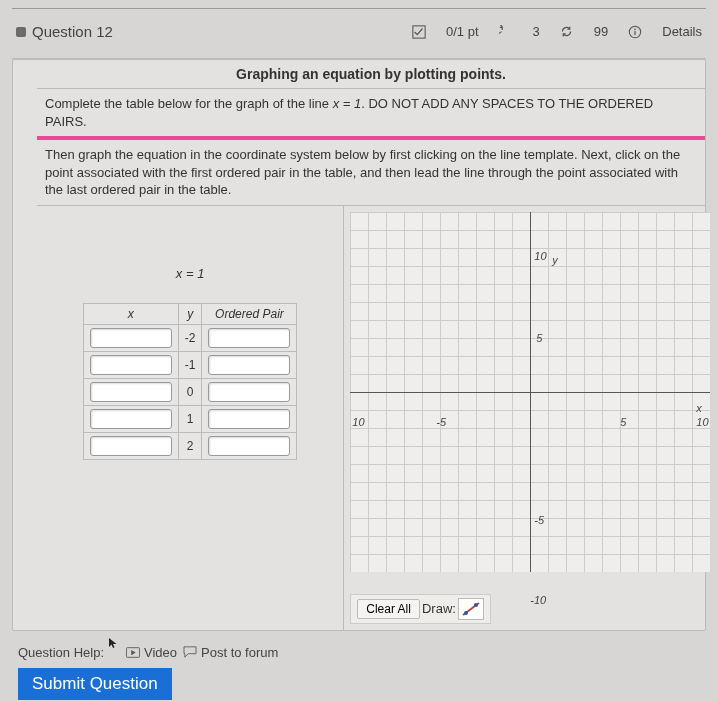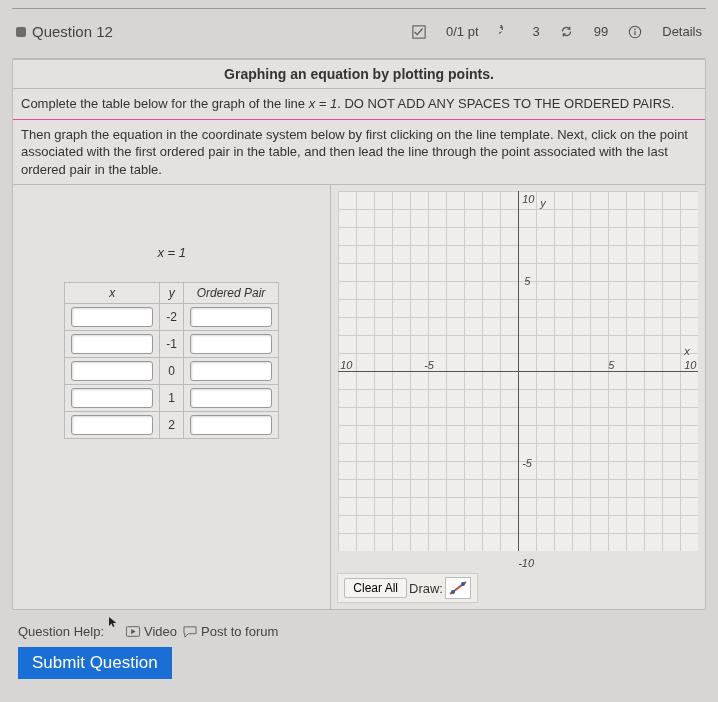--- a/index.html
+++ b/index.html
@@ -23,31 +23,32 @@
     .bullet { width: 10px; height: 10px; border-radius: 2px; background: #6b6b6b; display:inline-block;}
     .q-title { font-size: 15px; color: #444; }
     .q-right { display: flex; align-items: center; gap: 20px; font-size: 13px; color: #444; }
     .icon-sm { width:14px; height:14px; display:inline-flex; align-items:center; justify-content:center; }
     .details { color: #444; }
 
     .card {
       background: #e4e2e0;
       border: 1px solid #bbb;
       border-radius: 2px;
+      padding-left: 24px;
     }
     .section-title {
       text-align: center;
       font-weight: bold;
       padding: 6px;
       border-bottom: 1px solid #bbb;
       font-size: 14px;
     }
     .instr1 {
       padding: 6px 8px;
-      border-bottom: 1px solid #ec4899;
+      border-bottom: 4px solid #ec4899;
       font-size: 13px;
       line-height: 1.35;
     }
     .instr2 {
       padding: 6px 8px;
       border-bottom: 1px solid #bbb;
       font-size: 13px;
       line-height: 1.35;
     }
     .work-area {
@@ -96,21 +97,21 @@
       position:absolute;
       left:0; top:0;
       width:360px; height:360px;
       background:
         linear-gradient(#ccc 1px, transparent 1px) 0 0/18px 18px,
         linear-gradient(90deg,#ccc 1px, transparent 1px) 0 0/18px 18px,
         #f0eeec;
     }
     .axis-x { position:absolute; left:0; top:180px; width:360px; height:1px; background:#555; }
     .axis-y { position:absolute; left:180px; top:0; width:1px; height:360px; background:#555; }
-    .axlabel { position:absolute; font-size:11px; color:#444; font-style: italic;}
+    .axlabel { position:absolute; font-size:11px; color:#444; font-style: italic; margin-top: 36px;}
     .draw-bar {
       margin-top: 2px;
       display:flex;
       align-items:center;
       gap:2px;
       background:#efedea;
       border:1px solid #ccc;
       padding:3px 6px;
       width: fit-content;
     }
@@ -266,21 +267,21 @@
 
     <div class="graph-side">
       <div class="graph-wrap">
         <div class="grid"></div>
         <div class="axis-x"></div>
         <div class="axis-y"></div>
         <span class="axlabel" style="left:184px; top:2px;">10</span>
         <span class="axlabel" style="left:202px; top:6px;">y</span>
         <span class="axlabel" style="left:186px; top:84px;">5</span>
         <span class="axlabel" style="left:184px; top:266px;">-5</span>
-        <span class="axlabel" style="left:180px; top:366px;">-10</span>
+        <span class="axlabel" style="left:180px; top:346px;">-10</span>
         <span class="axlabel" style="left:2px; top:168px;">10</span>
         <span class="axlabel" style="left:86px; top:168px;">-5</span>
         <span class="axlabel" style="left:270px; top:168px;">5</span>
         <span class="axlabel" style="left:346px; top:168px;">10</span>
         <span class="axlabel" style="left:346px; top:154px;">x</span>
       </div>
       <div class="draw-bar">
         <button class="btn-clear">Clear All</button>
         <span>Draw:</span>
         <span class="drawtool">

